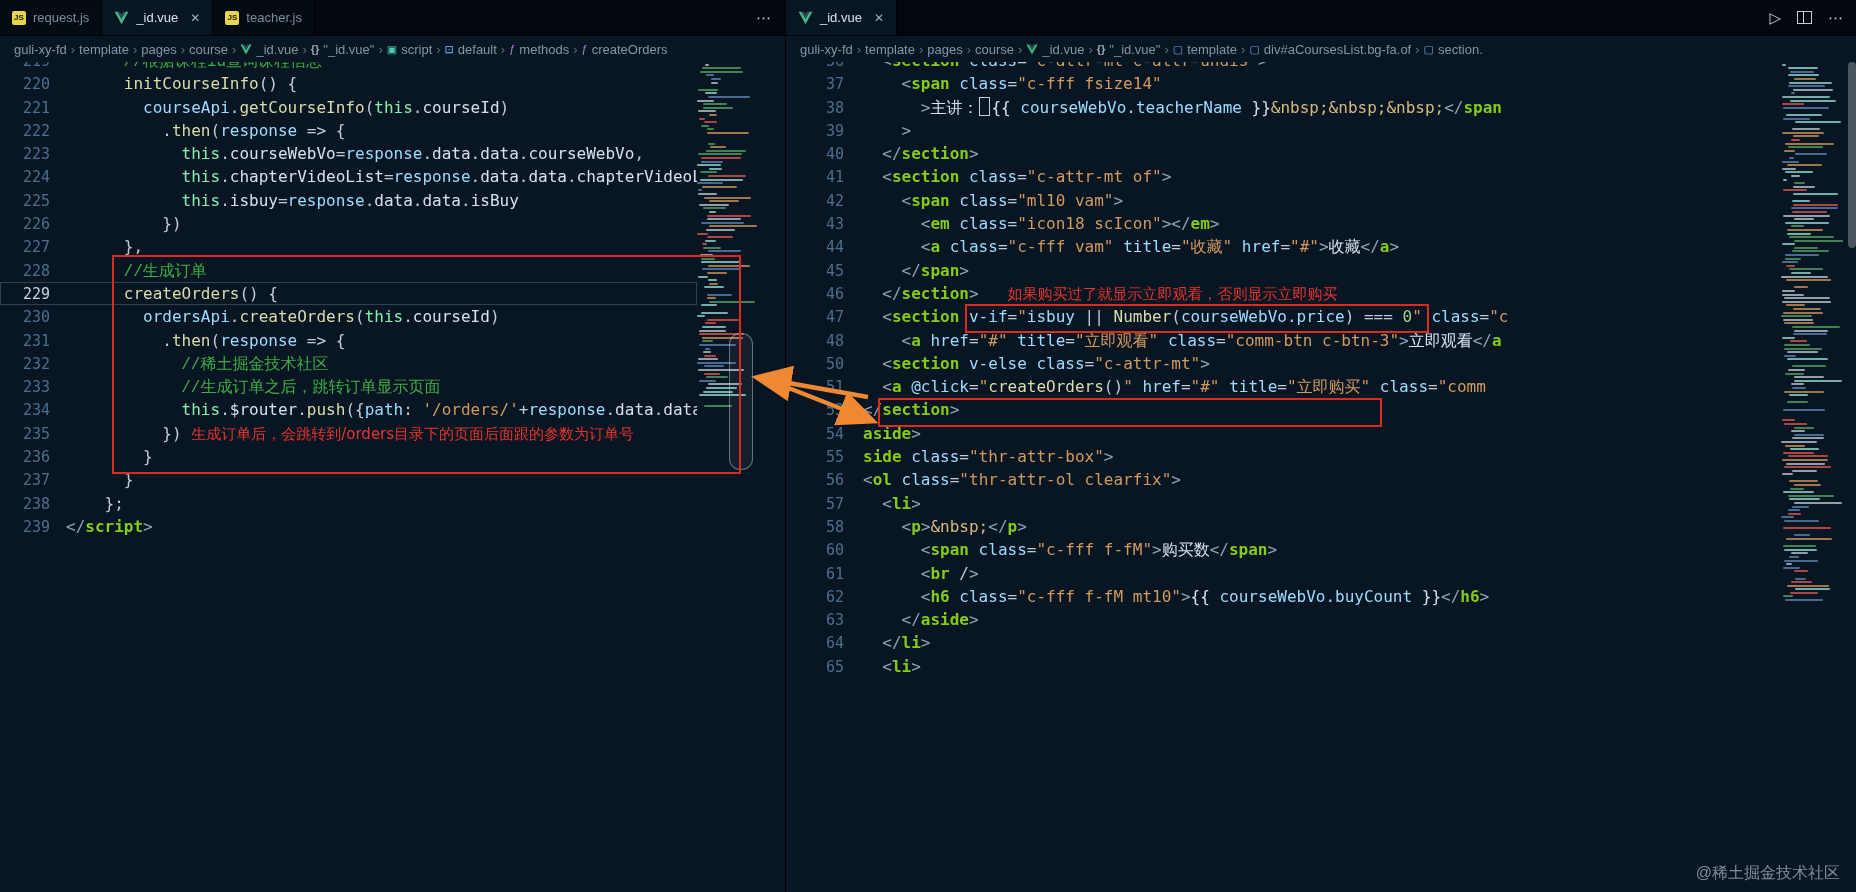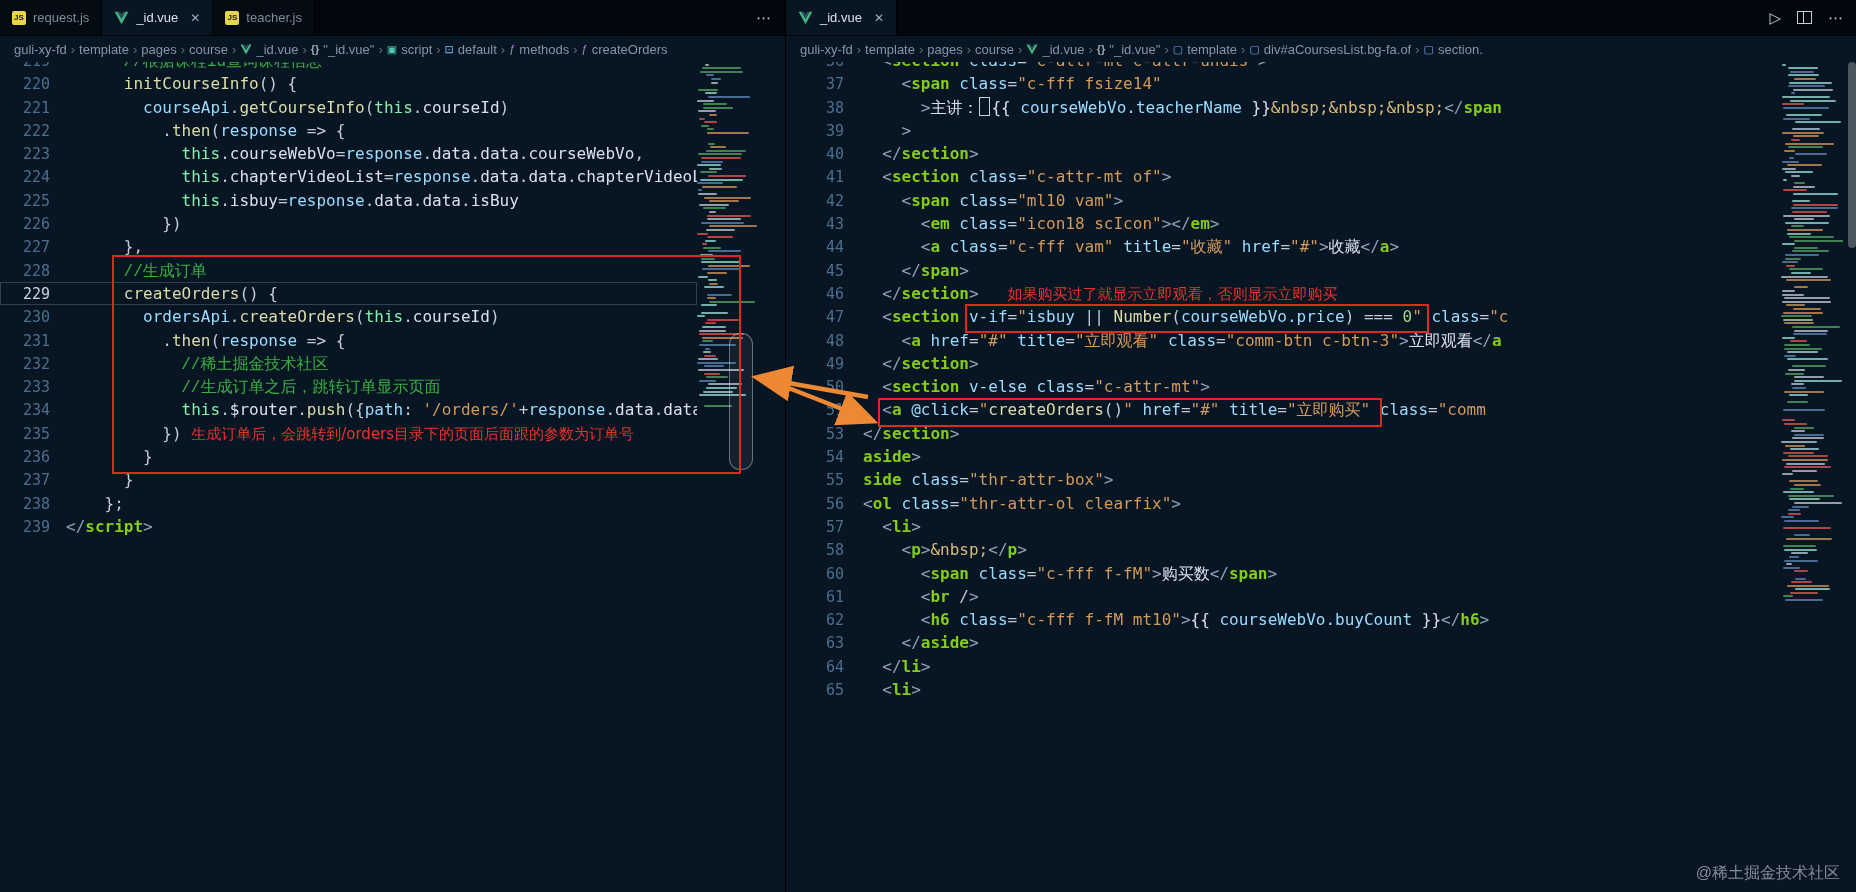--- a/index.html
+++ b/index.html
@@ -355,21 +355,20 @@
           <div class="code-line"><span class="gutter">39</span><span class="lc"><span class="tk-pun">    </span><span class="tk-brk">&gt;</span></span></div>
           <div class="code-line"><span class="gutter">40</span><span class="lc"><span class="tk-pun">  </span><span class="tk-brk">&lt;/</span><span class="tk-tag">section</span><span class="tk-brk">&gt;</span></span></div>
           <div class="code-line"><span class="gutter">41</span><span class="lc"><span class="tk-pun">  </span><span class="tk-brk">&lt;</span><span class="tk-tag">section</span><span class="tk-pun"> </span><span class="tk-attr">class</span><span class="tk-pun">=</span><span class="tk-str">"c-attr-mt of"</span><span class="tk-brk">&gt;</span></span></div>
           <div class="code-line"><span class="gutter">42</span><span class="lc"><span class="tk-pun">    </span><span class="tk-brk">&lt;</span><span class="tk-tag">span</span><span class="tk-pun"> </span><span class="tk-attr">class</span><span class="tk-pun">=</span><span class="tk-str">"ml10 vam"</span><span class="tk-brk">&gt;</span></span></div>
           <div class="code-line"><span class="gutter">43</span><span class="lc"><span class="tk-pun">      </span><span class="tk-brk">&lt;</span><span class="tk-tag">em</span><span class="tk-pun"> </span><span class="tk-attr">class</span><span class="tk-pun">=</span><span class="tk-str">"icon18 scIcon"</span><span class="tk-brk">&gt;&lt;/</span><span class="tk-tag">em</span><span class="tk-brk">&gt;</span></span></div>
           <div class="code-line"><span class="gutter">44</span><span class="lc"><span class="tk-pun">      </span><span class="tk-brk">&lt;</span><span class="tk-tag">a</span><span class="tk-pun"> </span><span class="tk-attr">class</span><span class="tk-pun">=</span><span class="tk-str">"c-fff vam"</span><span class="tk-pun"> </span><span class="tk-attr">title</span><span class="tk-pun">=</span><span class="tk-str">"收藏"</span><span class="tk-pun"> </span><span class="tk-attr">href</span><span class="tk-pun">=</span><span class="tk-str">"#"</span><span class="tk-brk">&gt;</span><span class="tk-txt">收藏</span><span class="tk-brk">&lt;/</span><span class="tk-tag">a</span><span class="tk-brk">&gt;</span></span></div>
           <div class="code-line"><span class="gutter">45</span><span class="lc"><span class="tk-pun">    </span><span class="tk-brk">&lt;/</span><span class="tk-tag">span</span><span class="tk-brk">&gt;</span></span></div>
           <div class="code-line"><span class="gutter">46</span><span class="lc"><span class="tk-pun">  </span><span class="tk-brk">&lt;/</span><span class="tk-tag">section</span><span class="tk-brk">&gt;</span><span class="tk-pun">   </span><span class="tk-anno">如果购买过了就显示立即观看，否则显示立即购买</span></span></div>
           <div class="code-line"><span class="gutter">47</span><span class="lc"><span class="tk-pun">  </span><span class="tk-brk">&lt;</span><span class="tk-tag">section</span><span class="tk-pun"> </span><span class="tk-attr">v-if</span><span class="tk-pun">=</span><span class="tk-str">"</span><span class="tk-var">isbuy</span><span class="tk-pun"> || </span><span class="tk-fn">Number</span><span class="tk-pun">(</span><span class="tk-var">courseWebVo.price</span><span class="tk-pun">) === </span><span class="tk-num">0</span><span class="tk-str">"</span><span class="tk-pun"> </span><span class="tk-attr">class</span><span class="tk-pun">=</span><span class="tk-str">"c</span></span></div>
           <div class="code-line"><span class="gutter">48</span><span class="lc"><span class="tk-pun">    </span><span class="tk-brk">&lt;</span><span class="tk-tag">a</span><span class="tk-pun"> </span><span class="tk-attr">href</span><span class="tk-pun">=</span><span class="tk-str">"#"</span><span class="tk-pun"> </span><span class="tk-attr">title</span><span class="tk-pun">=</span><span class="tk-str">"立即观看"</span><span class="tk-pun"> </span><span class="tk-attr">class</span><span class="tk-pun">=</span><span class="tk-str">"comm-btn c-btn-3"</span><span class="tk-brk">&gt;</span><span class="tk-txt">立即观看</span><span class="tk-brk">&lt;/</span><span class="tk-tag">a</span></span></div>
-          <div class="code-line"><span class="gutter">49</span><span class="lc"><span class="tk-pun">  </span><span class="tk-brk">&lt;/</span><span class="tk-tag">section</span><span class="tk-brk">&gt;</span></span></div>
           <div class="code-line"><span class="gutter">50</span><span class="lc"><span class="tk-pun">  </span><span class="tk-brk">&lt;</span><span class="tk-tag">section</span><span class="tk-pun"> </span><span class="tk-attr">v-else</span><span class="tk-pun"> </span><span class="tk-attr">class</span><span class="tk-pun">=</span><span class="tk-str">"c-attr-mt"</span><span class="tk-brk">&gt;</span></span></div>
           <div class="code-line"><span class="gutter">51</span><span class="lc"><span class="tk-pun">  </span><span class="tk-brk">&lt;</span><span class="tk-tag">a</span><span class="tk-pun"> </span><span class="tk-attr">@click</span><span class="tk-pun">=</span><span class="tk-str">"</span><span class="tk-fn">createOrders</span><span class="tk-pun">()</span><span class="tk-str">"</span><span class="tk-pun"> </span><span class="tk-attr">href</span><span class="tk-pun">=</span><span class="tk-str">"#"</span><span class="tk-pun"> </span><span class="tk-attr">title</span><span class="tk-pun">=</span><span class="tk-str">"立即购买"</span><span class="tk-pun"> </span><span class="tk-attr">class</span><span class="tk-pun">=</span><span class="tk-str">"comm</span></span></div>
           <div class="code-line"><span class="gutter">53</span><span class="lc"><span class="tk-brk">&lt;/</span><span class="tk-tag">section</span><span class="tk-brk">&gt;</span></span></div>
           <div class="code-line"><span class="gutter">54</span><span class="lc"><span class="tk-tag">aside</span><span class="tk-brk">&gt;</span></span></div>
           <div class="code-line"><span class="gutter">55</span><span class="lc"><span class="tk-tag">side</span><span class="tk-pun"> </span><span class="tk-attr">class</span><span class="tk-pun">=</span><span class="tk-str">"thr-attr-box"</span><span class="tk-brk">&gt;</span></span></div>
           <div class="code-line"><span class="gutter">56</span><span class="lc"><span class="tk-brk">&lt;</span><span class="tk-tag">ol</span><span class="tk-pun"> </span><span class="tk-attr">class</span><span class="tk-pun">=</span><span class="tk-str">"thr-attr-ol clearfix"</span><span class="tk-brk">&gt;</span></span></div>
           <div class="code-line"><span class="gutter">57</span><span class="lc"><span class="tk-pun">  </span><span class="tk-brk">&lt;</span><span class="tk-tag">li</span><span class="tk-brk">&gt;</span></span></div>
           <div class="code-line"><span class="gutter">58</span><span class="lc"><span class="tk-pun">    </span><span class="tk-brk">&lt;</span><span class="tk-tag">p</span><span class="tk-brk">&gt;</span><span class="tk-ent">&amp;nbsp;</span><span class="tk-brk">&lt;/</span><span class="tk-tag">p</span><span class="tk-brk">&gt;</span></span></div>
           <div class="code-line"><span class="gutter">60</span><span class="lc"><span class="tk-pun">      </span><span class="tk-brk">&lt;</span><span class="tk-tag">span</span><span class="tk-pun"> </span><span class="tk-attr">class</span><span class="tk-pun">=</span><span class="tk-str">"c-fff f-fM"</span><span class="tk-brk">&gt;</span><span class="tk-txt">购买数</span><span class="tk-brk">&lt;/</span><span class="tk-tag">span</span><span class="tk-brk">&gt;</span></span></div>
           <div class="code-line"><span class="gutter">61</span><span class="lc"><span class="tk-pun">      </span><span class="tk-brk">&lt;</span><span class="tk-tag">br</span><span class="tk-pun"> /</span><span class="tk-brk">&gt;</span></span></div>

